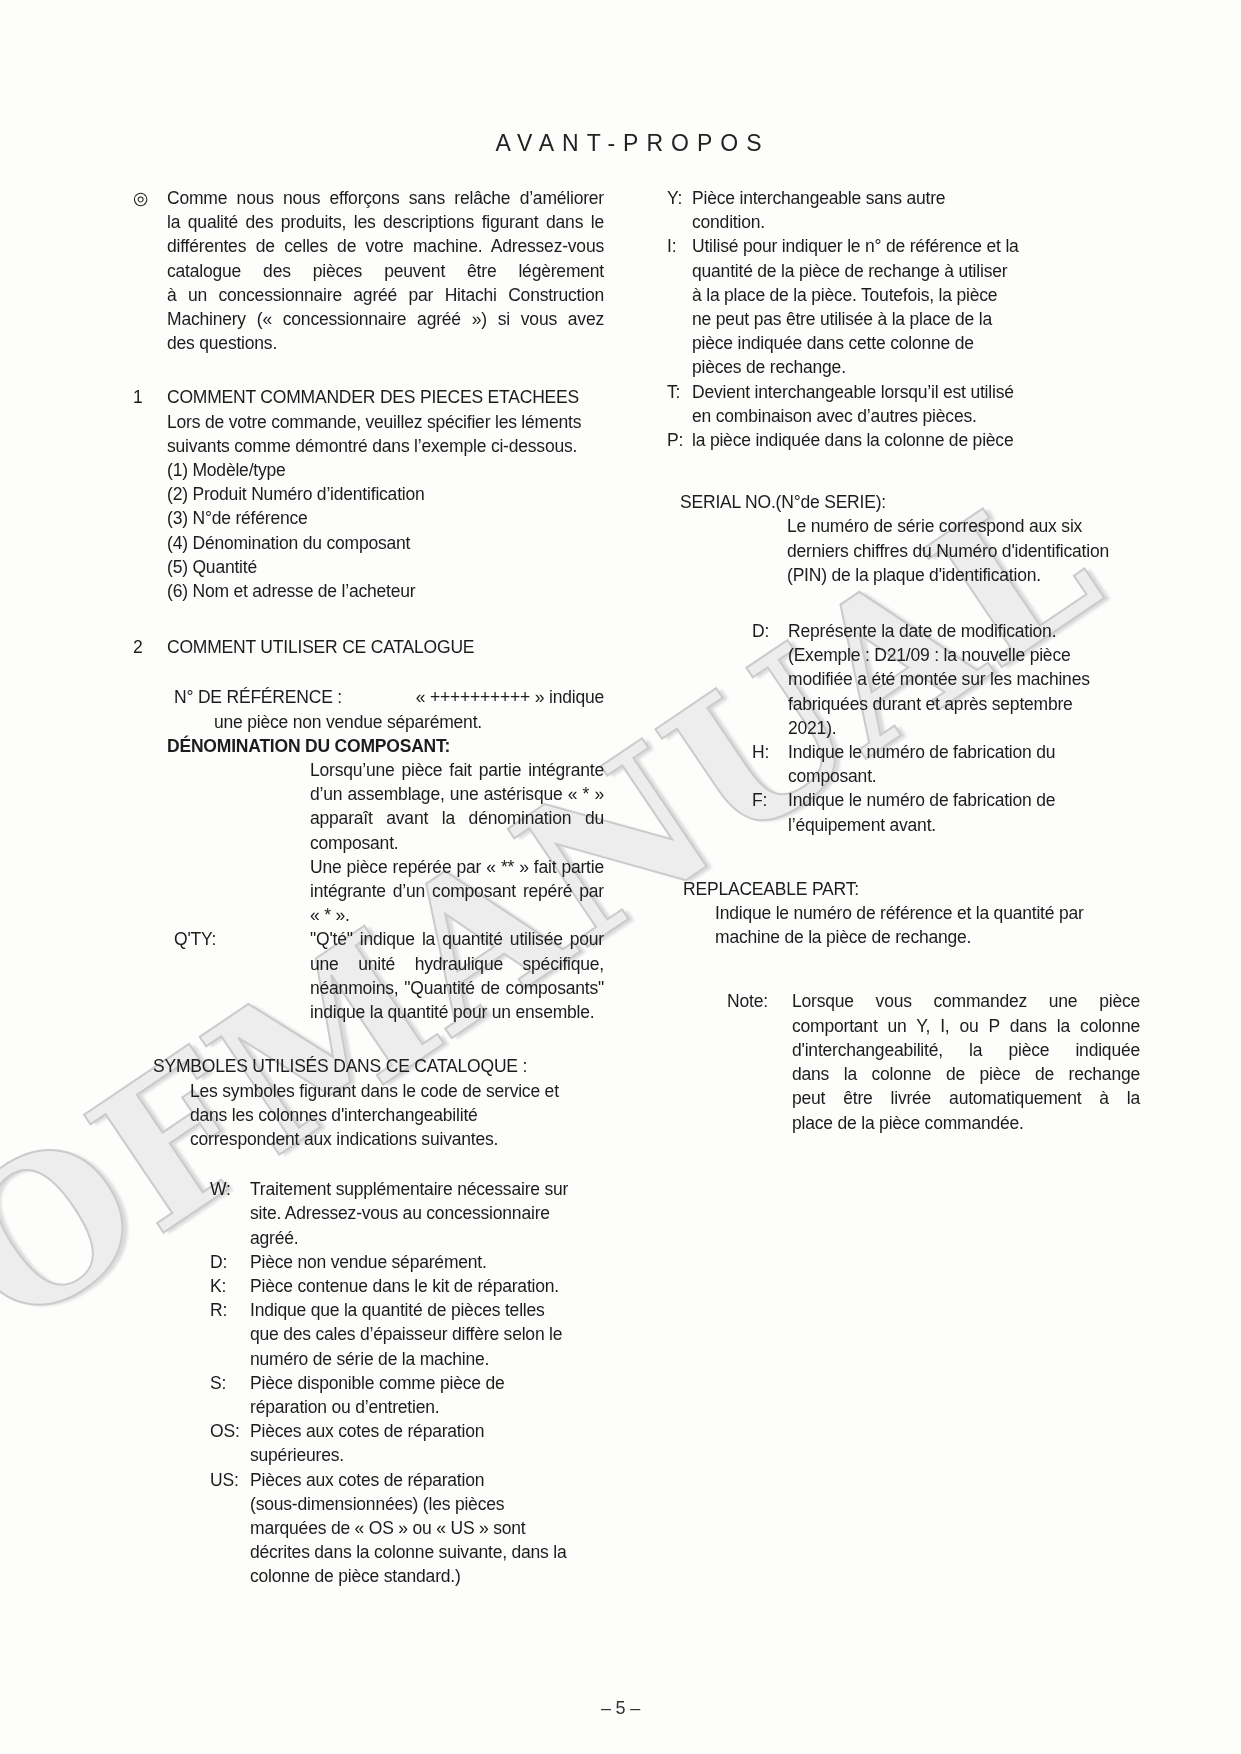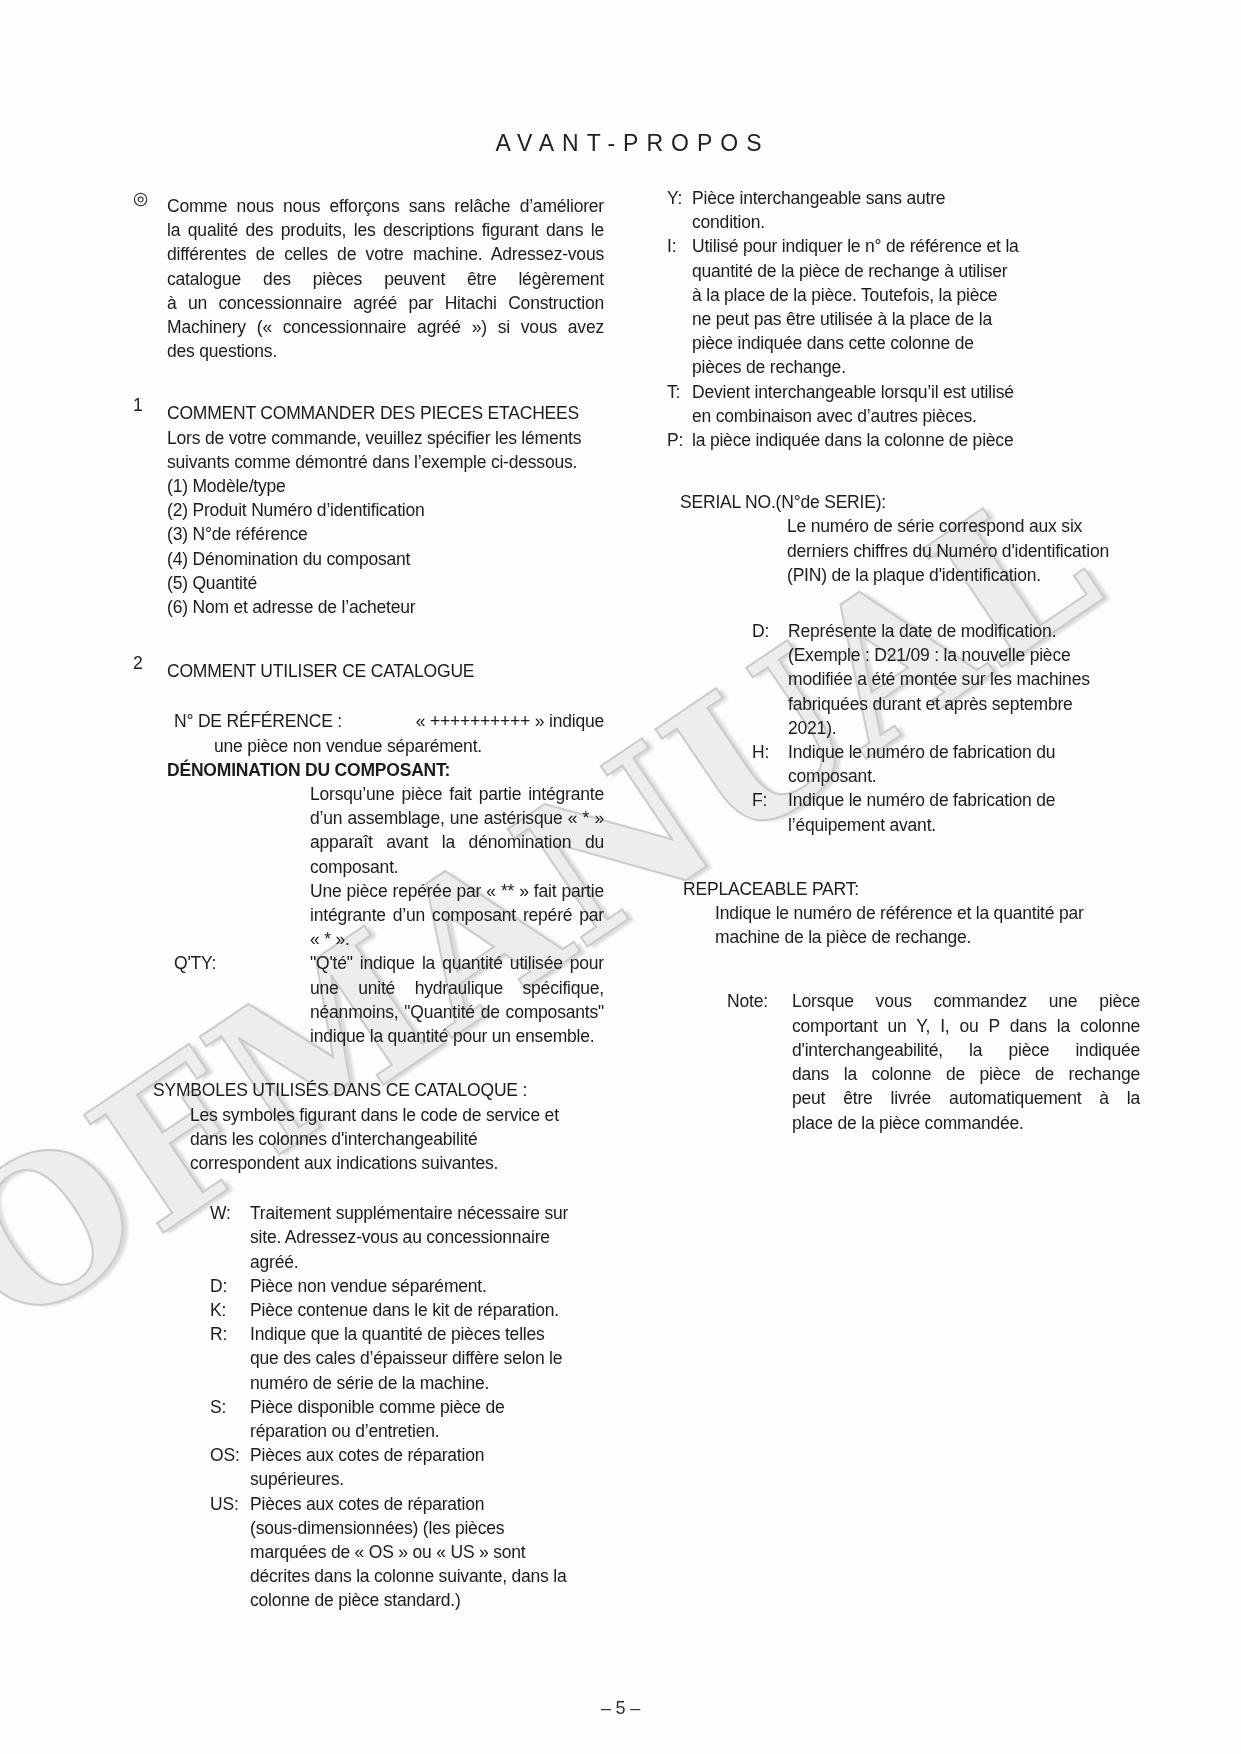--- a/index.html
+++ b/index.html
@@ -23,21 +23,21 @@
     text-shadow:4px 4px 3px #d8d8d8; opacity:.9; z-index:0;
     user-select:none;
   }
   .col { position:absolute; top:186px; z-index:1; }
   .col-left  { left:133px; width:471px; }
   .col-right { left:608px; width:545px; }
   .line { line-height:24.2px; min-height:24.2px; }
   .j { text-align:justify; text-align-last:justify; }
   .hang { display:flex; }
   .marker { width:34px; flex:none; line-height:24.2px; }
-  .htext { width:437px;margin-top:8px; }
+  .htext { width:437px; }
   .mt26{margin-top:26px}.mt28{margin-top:40px}.mt30{margin-top:30px}
   .mt32{margin-top:32px}.mt38{margin-top:38px}
   
   .refrow { display:flex; justify-content:space-between; margin-left:41px; width:430px; }
   .refline2 { margin-left:81px; }
   .denom-label { margin-left:34px;font-weight:bold; }
   .sub { margin-left:177px; width:294px; }
   .qtyrow { display:flex; margin-left:41px; }
   .qtylabel { width:136px; flex:none; line-height:24.2px; }
   .qtytext { width:294px; }

